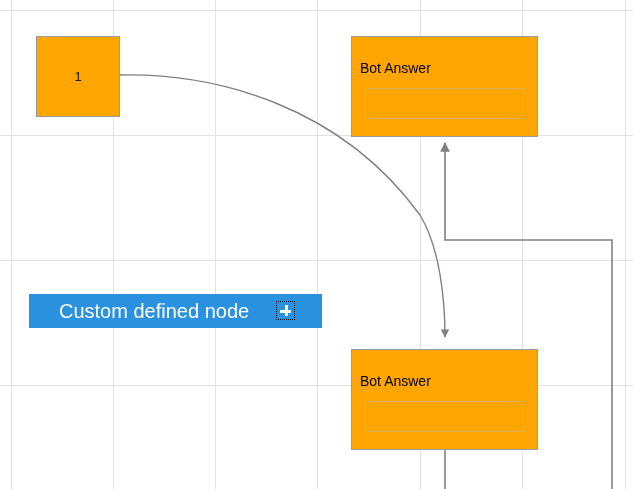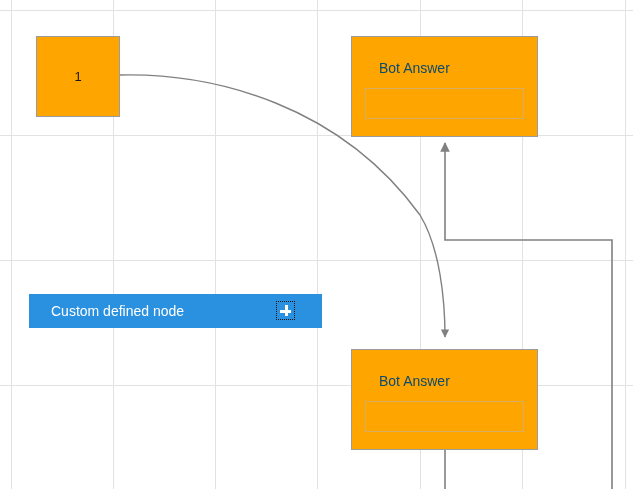--- a/index.html
+++ b/index.html
@@ -57,24 +57,24 @@
     align-items: center;
     justify-content: center;
   }
   .node-start-label {
     font-size: 13px;
     color: #1a1a1a;
     line-height: 1;
   }
   .node-title {
     position: absolute;
-    left: 27px;
+    left: 8px;
     top: 24px;
     font-size: 14px;
-    color: #0c4a6e;
+    color: #000000;
     line-height: 1;
     white-space: nowrap;
   }
   .node-slot {
     position: absolute;
     left: 13px;
     right: 13px;
     top: 51px;
     height: 31px;
     box-sizing: border-box;
@@ -87,23 +87,23 @@
     left: 29px;
     top: 294px;
     width: 293px;
     height: 34px;
     background: #2a90e0;
     display: flex;
     align-items: center;
     box-sizing: border-box;
   }
   .custom-bar-label {
-    margin-left: 22px;
+    margin-left: 30px;
     color: #ffffff;
-    font-size: 14px;
+    font-size: 20px;
     line-height: 1;
     white-space: nowrap;
   }
   .custom-bar-add {
     position: absolute;
     right: 27px;
     top: 7px;
     width: 19px;
     height: 19px;
     box-sizing: border-box;

